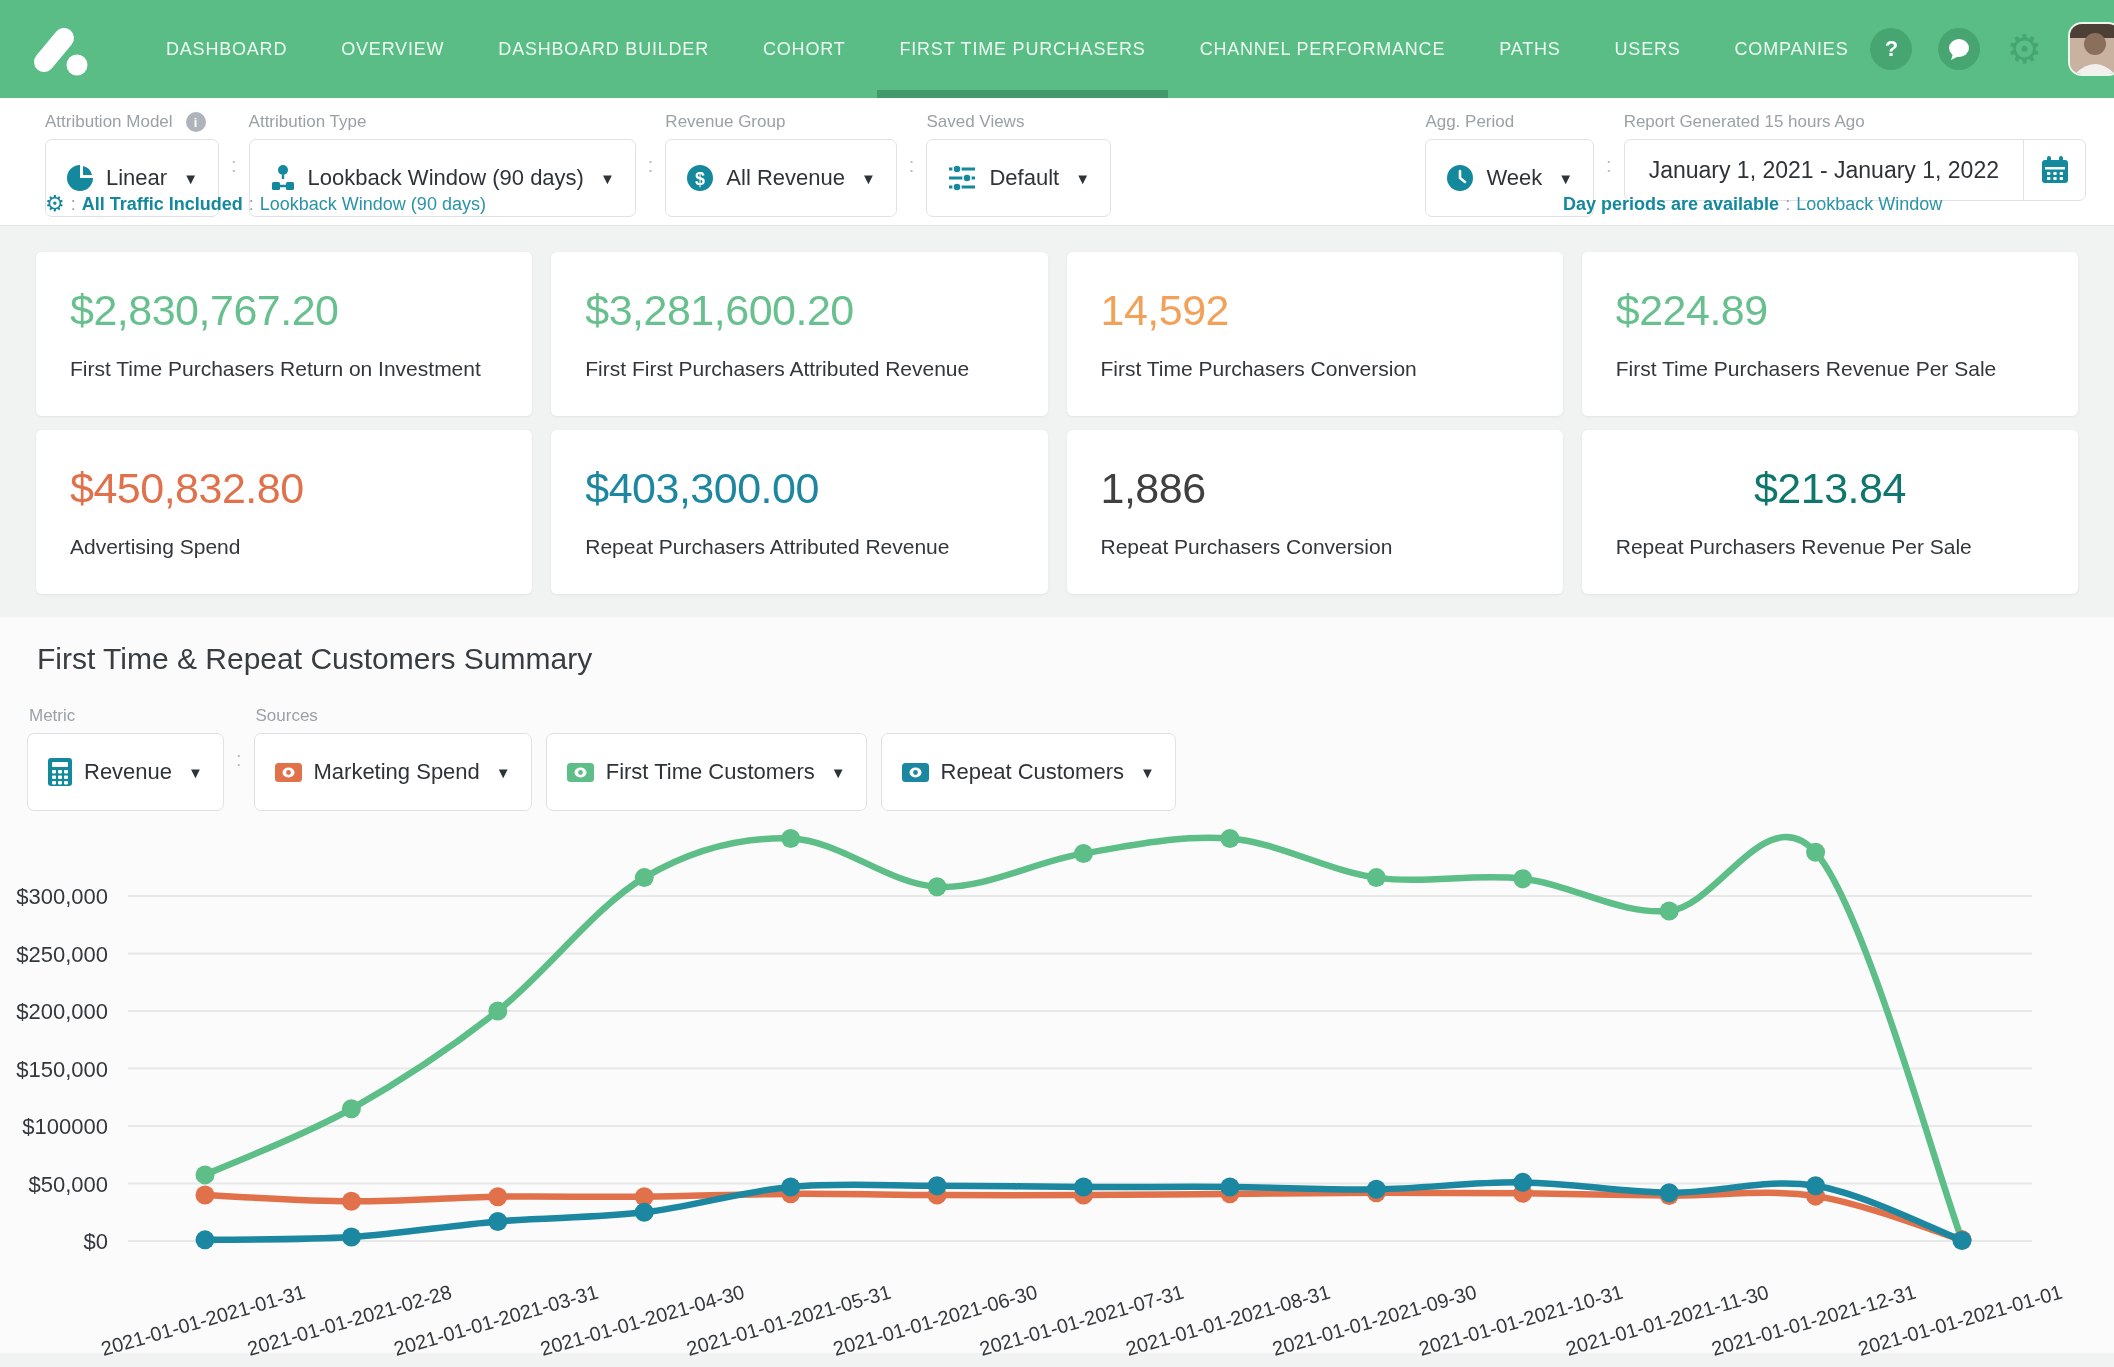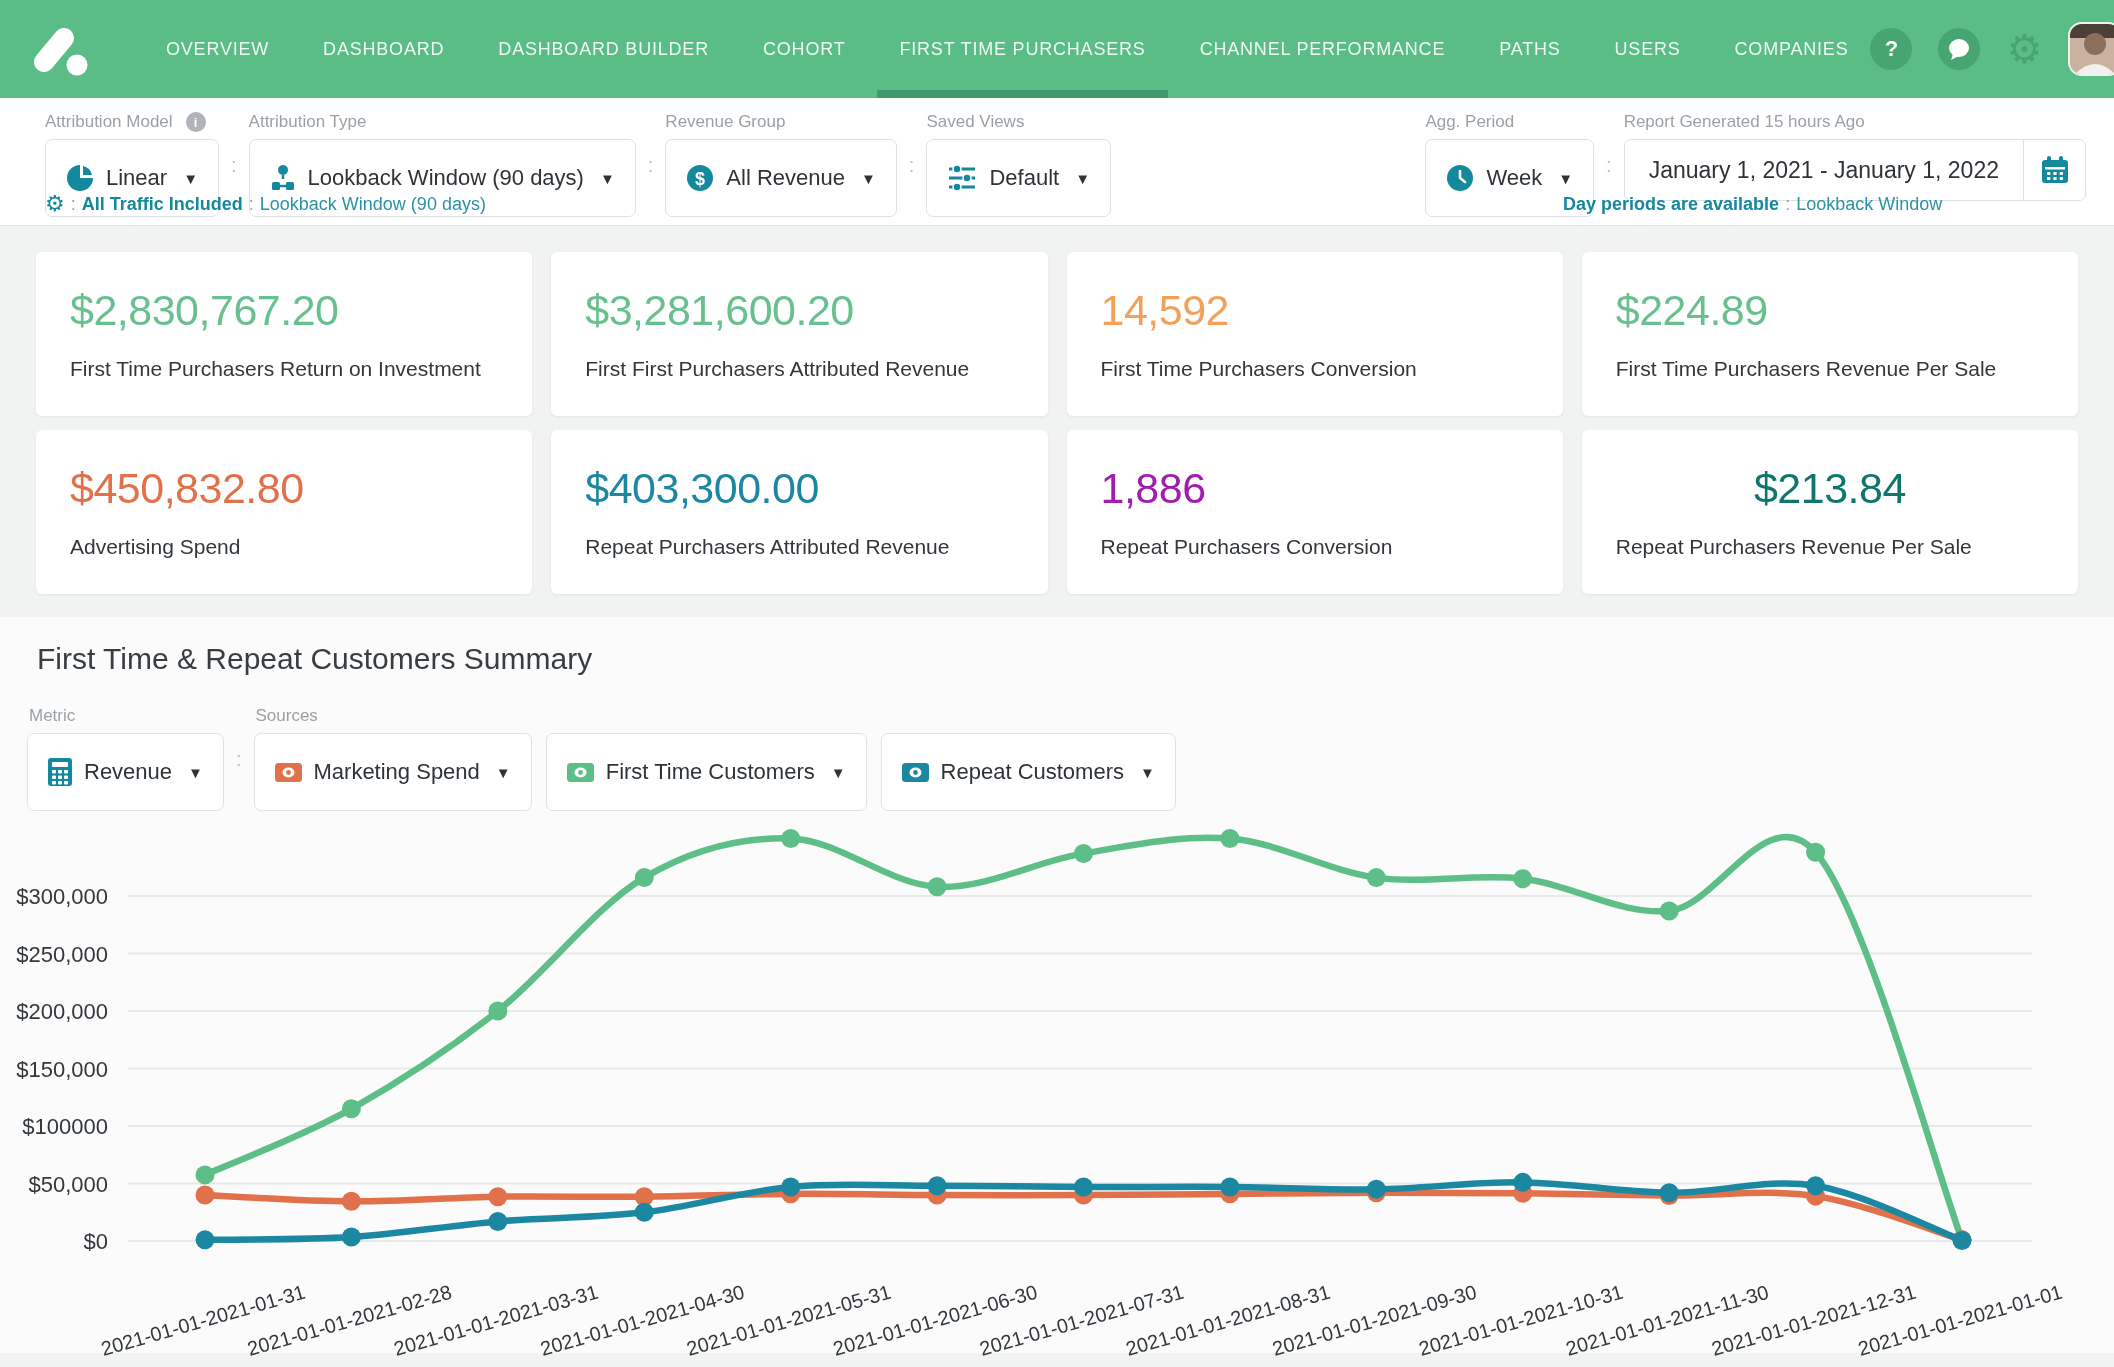--- a/index.html
+++ b/index.html
@@ -65,22 +65,22 @@
 <body>
 
 <header class="nav">
   <div class="logo">
     <svg width="62" height="62" viewBox="0 0 62 62">
       <line x1="18" y1="44" x2="38" y2="20" stroke="#fff" stroke-width="20" stroke-linecap="round"></line>
       <circle cx="51" cy="47" r="10.5" fill="#fff"></circle>
     </svg>
   </div>
   <nav class="nav-items">
+    <div class="nav-item">DASHBOARD</div>
     <div class="nav-item">OVERVIEW</div>
-    <div class="nav-item">DASHBOARD</div>
     <div class="nav-item">DASHBOARD BUILDER</div>
     <div class="nav-item">COHORT</div>
     <div class="nav-item active">FIRST TIME PURCHASERS</div>
     <div class="nav-item">CHANNEL PERFORMANCE</div>
     <div class="nav-item">PATHS</div>
     <div class="nav-item">USERS</div>
     <div class="nav-item">COMPANIES</div>
   </nav>
   <div class="nav-right">
     <div class="nav-icon-circle">?</div>
@@ -245,21 +245,21 @@
   </div>
   <div class="card">
     <div class="card-value" style="color: rgb(224, 113, 75);">$450,832.80</div>
     <div class="card-label">Advertising Spend</div>
   </div>
   <div class="card">
     <div class="card-value" style="color: rgb(29, 135, 162);">$403,300.00</div>
     <div class="card-label">Repeat Purchasers Attributed Revenue</div>
   </div>
   <div class="card">
-    <div class="card-value" style="color: #a21caf;">1,886</div>
+    <div class="card-value" style="color: #404040;">1,886</div>
     <div class="card-label">Repeat Purchasers Conversion</div>
   </div>
   <div class="card">
     <div class="card-value" style="color: #0f766e; text-align: center;">$213.84</div>
     <div class="card-label">Repeat Purchasers Revenue Per Sale</div>
   </div>
 </section>
 
 <section class="summary">
   <h2 class="summary-title">First Time  &amp; Repeat Customers Summary</h2>

